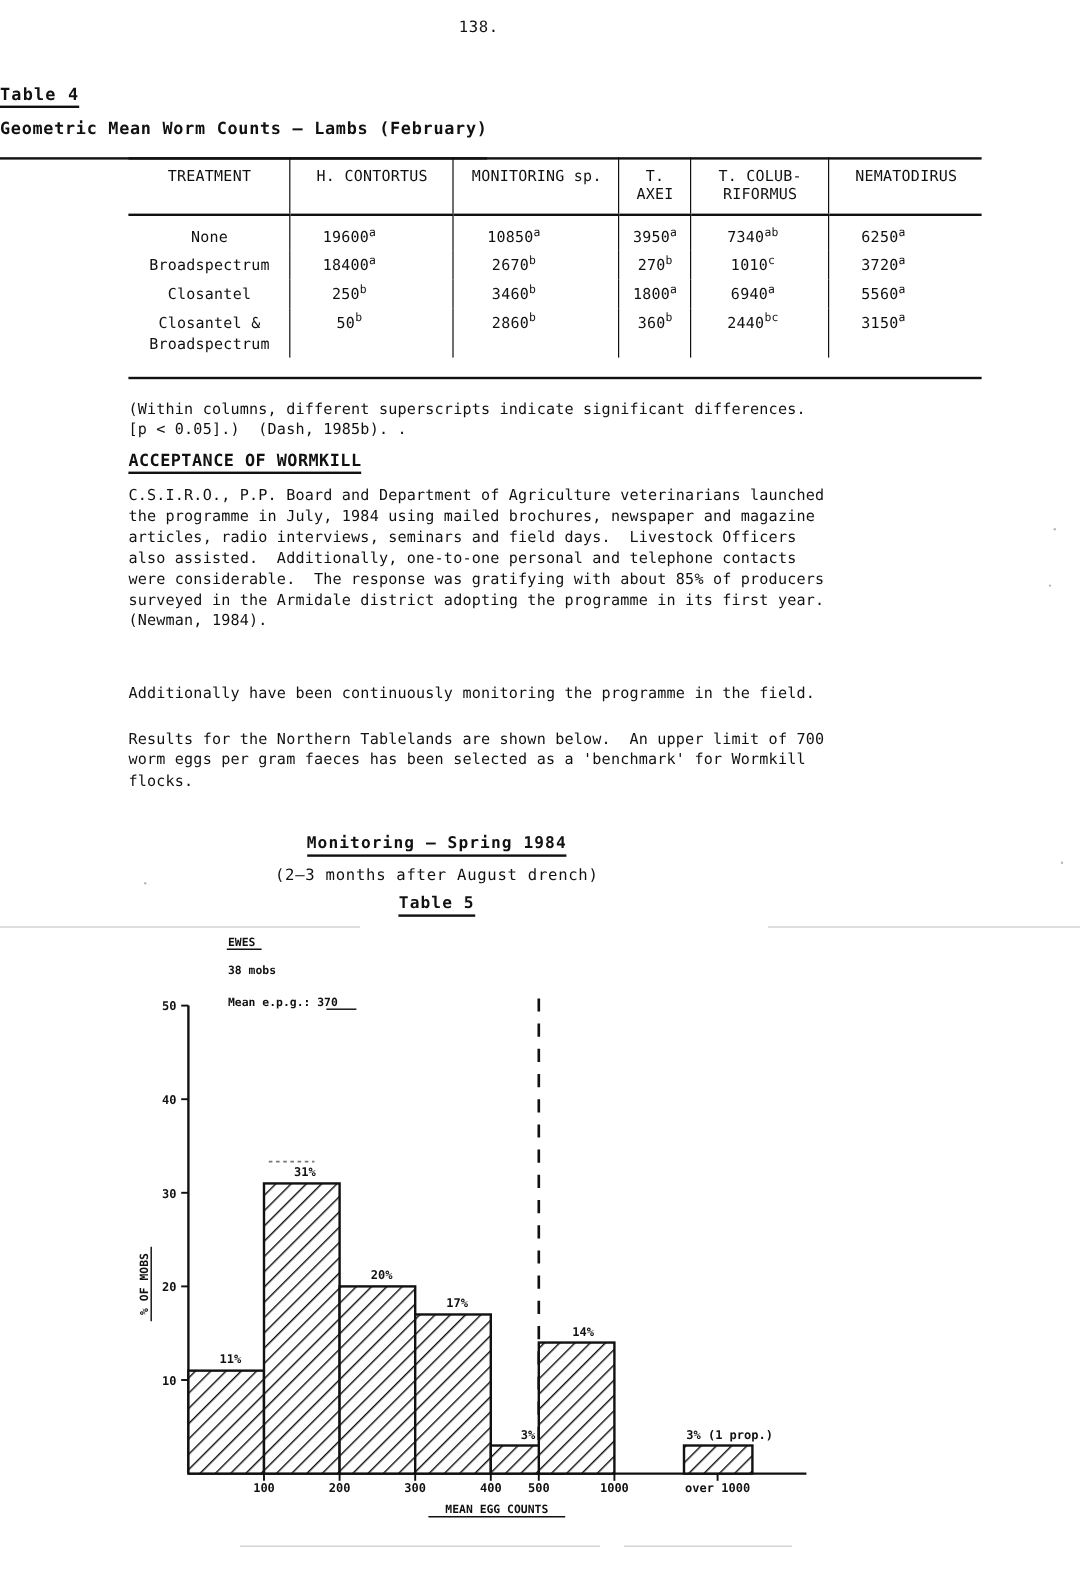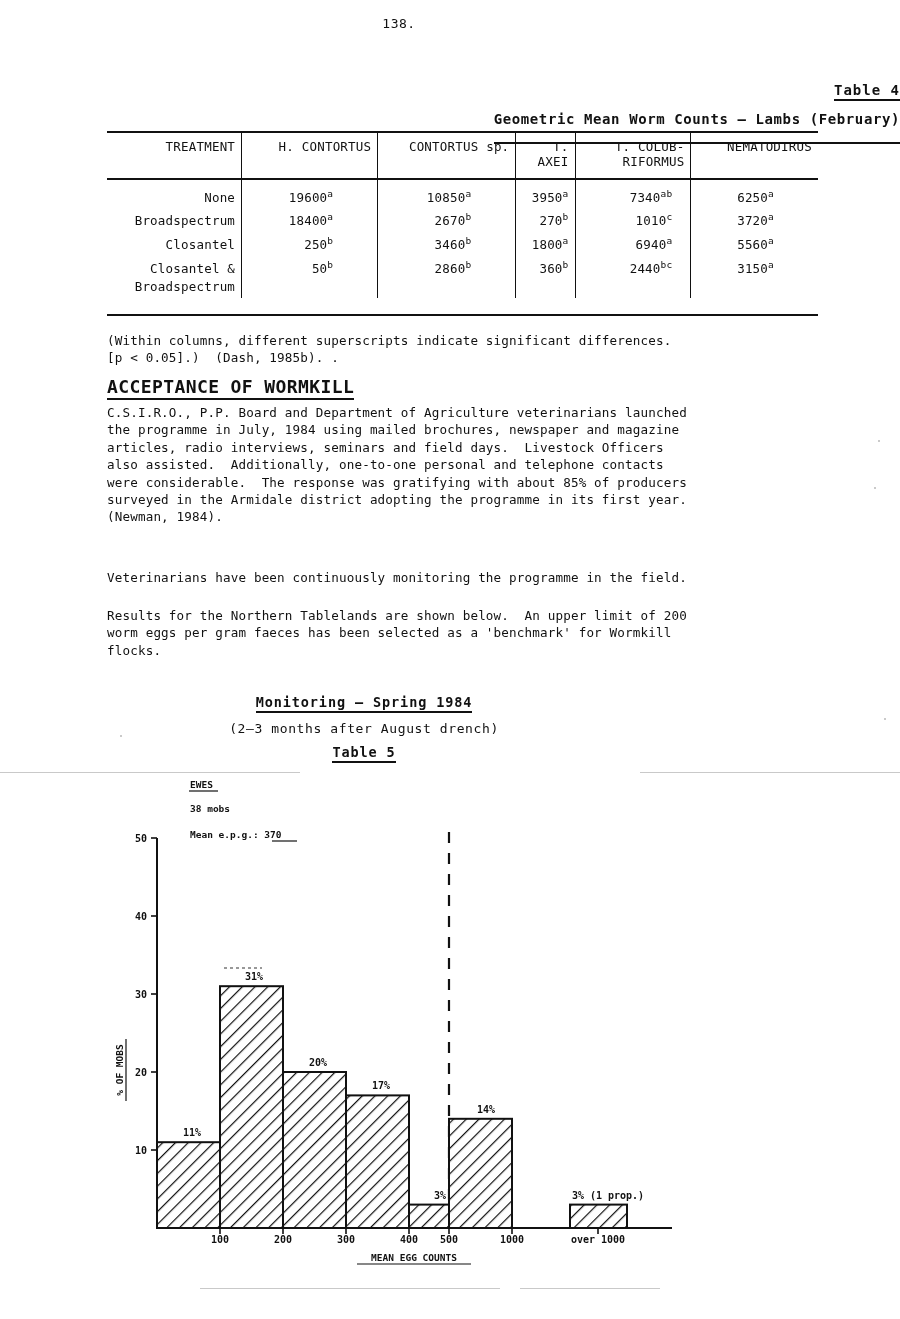--- a/index.html
+++ b/index.html
@@ -31,22 +31,21 @@
     font-size: 13px;
     letter-spacing: 0.5px;
   }
 
   
   .title-block {
     position: absolute;
     top: 68px;
     left: 0;
     width: 900px;
-    text-align: right;
-    margin-top: 12px;
+    text-align: left;
   }
   .tbl-num {
     font-size: 14px;
     font-weight: bold;
     letter-spacing: 1px;
     display: inline-block;
     border-bottom: 2px solid #111;
     padding-bottom: 1px;
   }
   .tbl-cap {
@@ -66,21 +65,21 @@
     left: 107px;
     width: 711px;
     border-collapse: collapse;
     font-size: 12.5px;
     letter-spacing: 0.2px;
   }
   .wtable td, .wtable th {
     vertical-align: top;
     padding: 0;
     font-weight: normal;
-    text-align: right;
+    text-align: center;
   }
   .wtable .thead-row th {
     border-bottom: 2px solid #111;
     padding: 8px 6px 8px 7px;
     line-height: 1.22;
   }
   .wtable .vline {
     border-left: 1.5px solid #111;
     margin-left: 39px;
   }
@@ -116,21 +115,21 @@
     left: 107px;
     width: 726px;
     font-size: 12.6px;
     line-height: 1.38;
     letter-spacing: 0.15px;
     white-space: pre-wrap;
   }
   .shead {
     position: absolute;
     left: 107px;
-    font-size: 18px;
+    font-size: 14px;
     font-weight: bold;
     letter-spacing: 0.4px;
     display: inline-block;
     border-bottom: 2px solid #111;
     padding-bottom: 1px;
   }
 
   
   .chart-head {
     position: absolute;
@@ -193,21 +192,21 @@
     <div><span class="tbl-num">Table 4</span></div>
     <div><span class="tbl-cap">Geometric Mean Worm Counts — Lambs (February)</span></div>
   </div>
 
   <div class="topline"></div>
   <table class="wtable">
     <tbody>
         <tr class="thead-row">
       <th style="width:133px">TREATMENT</th>
       <th class="vline" style="width:145px">H.  CONTORTUS</th>
-      <th class="vline" style="width:148px">CONTORTUS sp.</th>
+      <th class="vline" style="width:148px">MONITORING sp.</th>
       <th class="vline" style="width:50px; white-space:pre-line">T.
 AXEI</th>
       <th class="vline" style="width:125px; white-space:pre-line">T.  COLUB-
 RIFORMUS</th>
       <th class="vline" style="width:130px">NEMATODIRUS</th>
     </tr>
 
     <tr class="body-row first">
       <td style="white-space:pre-line">None</td>
       <td class="vline num wide"><span>19600</span><sup>a</sup></td>
@@ -253,22 +252,22 @@
 
   <div class="shead" style="top:376px">ACCEPTANCE OF WORMKILL</div>
   <div class="para" style="top:404px">C.S.I.R.O., P.P. Board and Department of Agriculture veterinarians launched
 the programme in July, 1984 using mailed brochures, newspaper and magazine
 articles, radio interviews, seminars and field days.  Livestock Officers
 also assisted.  Additionally, one-to-one personal and telephone contacts
 were considerable.  The response was gratifying with about 85% of producers
 surveyed in the Armidale district adopting the programme in its first year.
 (Newman, 1984).</div>
 
-  <div class="para" style="top:569px">Veterinarians have been continuously monitoring the programme in the field.</div>
-  <div class="para" style="top:607px">Results for the Northern Tablelands are shown below.  An upper limit of 200
+  <div class="para" style="top:569px">Additionally have been continuously monitoring the programme in the field.</div>
+  <div class="para" style="top:607px">Results for the Northern Tablelands are shown below.  An upper limit of 700
 worm eggs per gram faeces has been selected as a 'benchmark' for Wormkill
 flocks.</div>
 
   <div class="chart-head" style="top:692px">
     <span class="ch-t1">Monitoring — Spring 1984</span>
   </div>
   <div class="chart-head" style="top:718px">
     <span class="ch-t2">(2–3 months after August drench)</span>
   </div>
   <div class="chart-head" style="top:742px">

